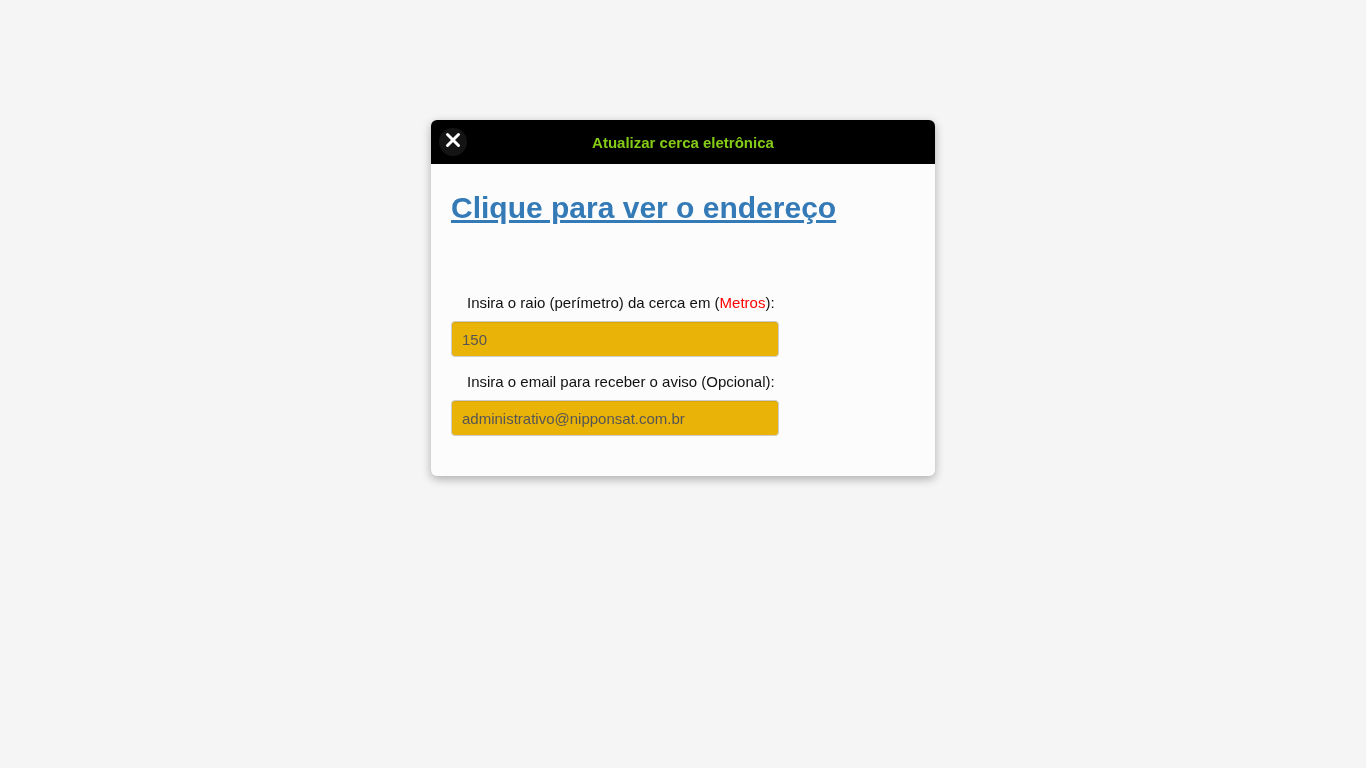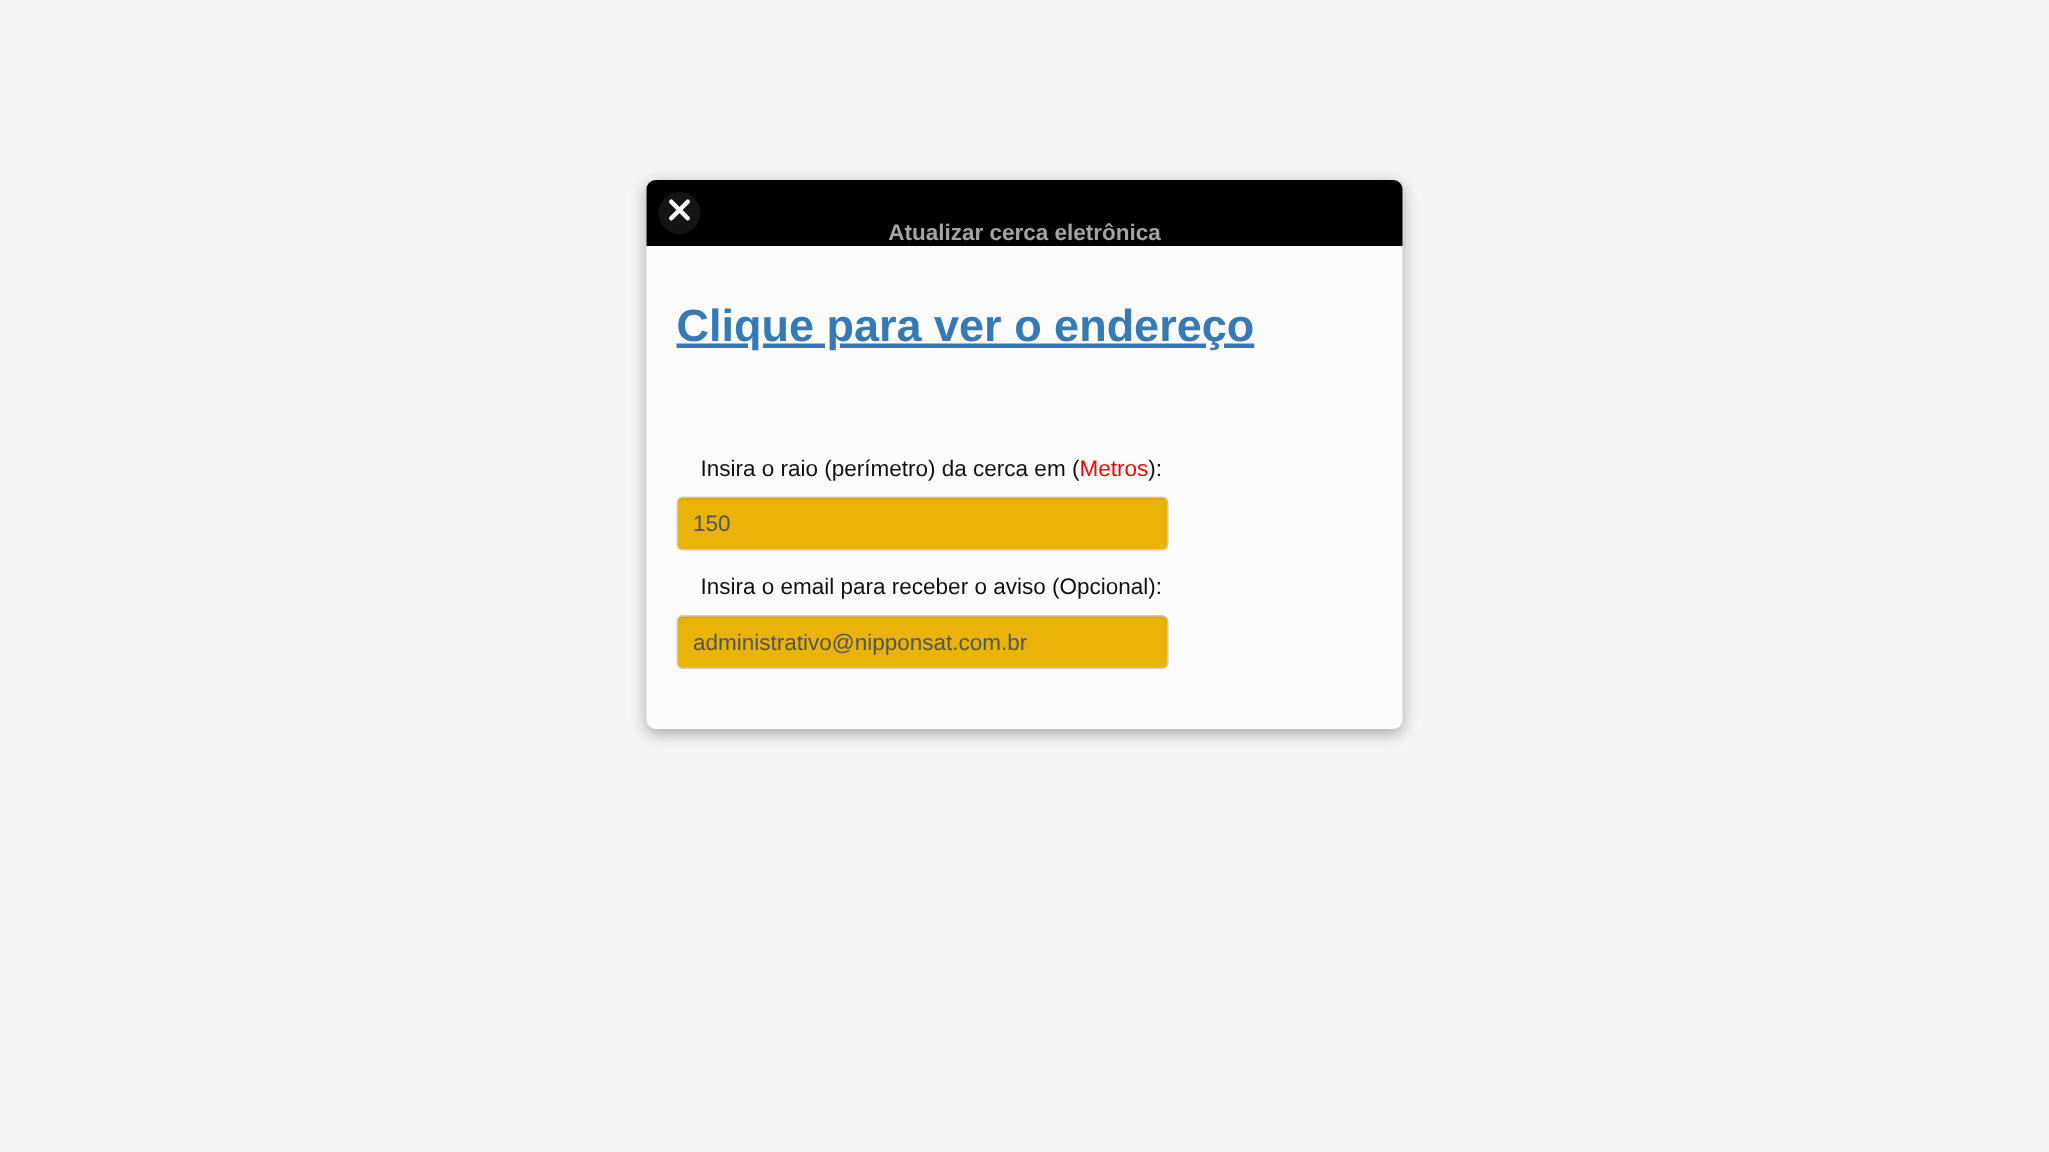--- a/index.html
+++ b/index.html
@@ -19,27 +19,27 @@
       left: 431px;
       top: 120px;
       width: 504px;
       background: #fcfcfc;
       border-radius: 6px;
       box-shadow: 0 3px 10px rgba(0,0,0,0.3);
       overflow: visible;
     }
     .popup-header {
       background: #000;
-      color: #a3a3a3;
+      color: #84cc16;
       height: 44px;
       border-top-left-radius: 6px;
       border-top-right-radius: 6px;
       position: relative;
       display: flex;
-      align-items: flex-end;
+      align-items: center;
       justify-content: center;
     }
     .popup-title {
       font-size: 15px;
       font-weight: bold;
       text-align: center;
     }
     .close-btn {
       position: absolute;
       left: 8px;
@@ -61,21 +61,21 @@
     }
     .popup-body {
       padding: 20px 20px 24px 20px;
     }
     .address-link {
       display: block;
       color: #337ab7;
       font-size: 30px;
       font-weight: bold;
       text-decoration: underline;
-      margin-top: 16px;
+      margin-top: 6px;
       margin-bottom: 68px;
       line-height: 1.2;
     }
     .form-label {
       font-size: 15px;
       color: #111;
       margin-bottom: 10px;
       margin-left: 16px;
     }
     .form-label .unit {

